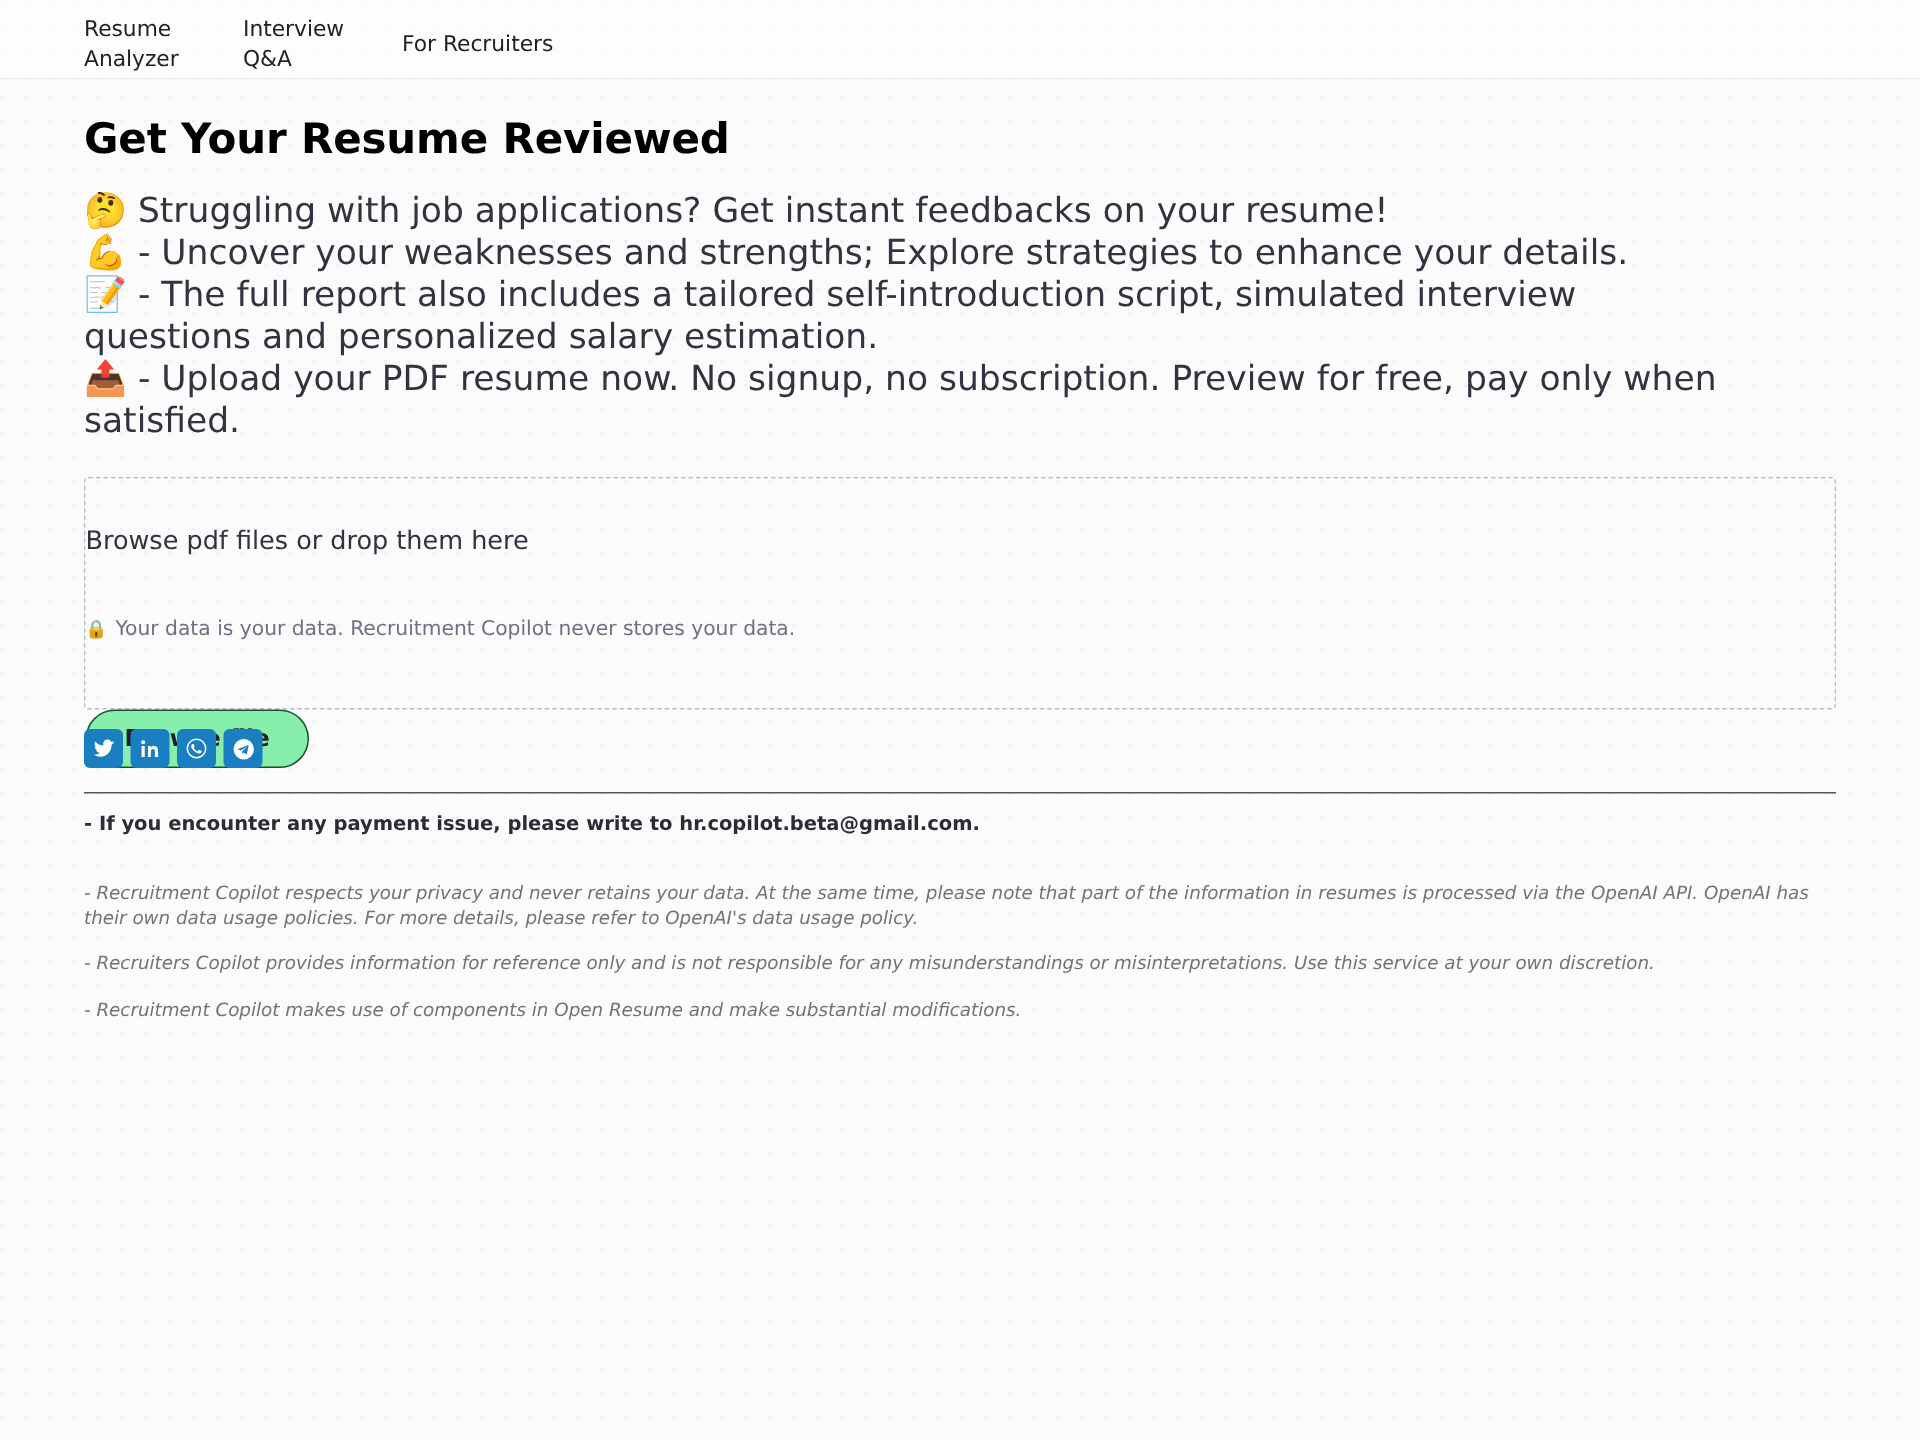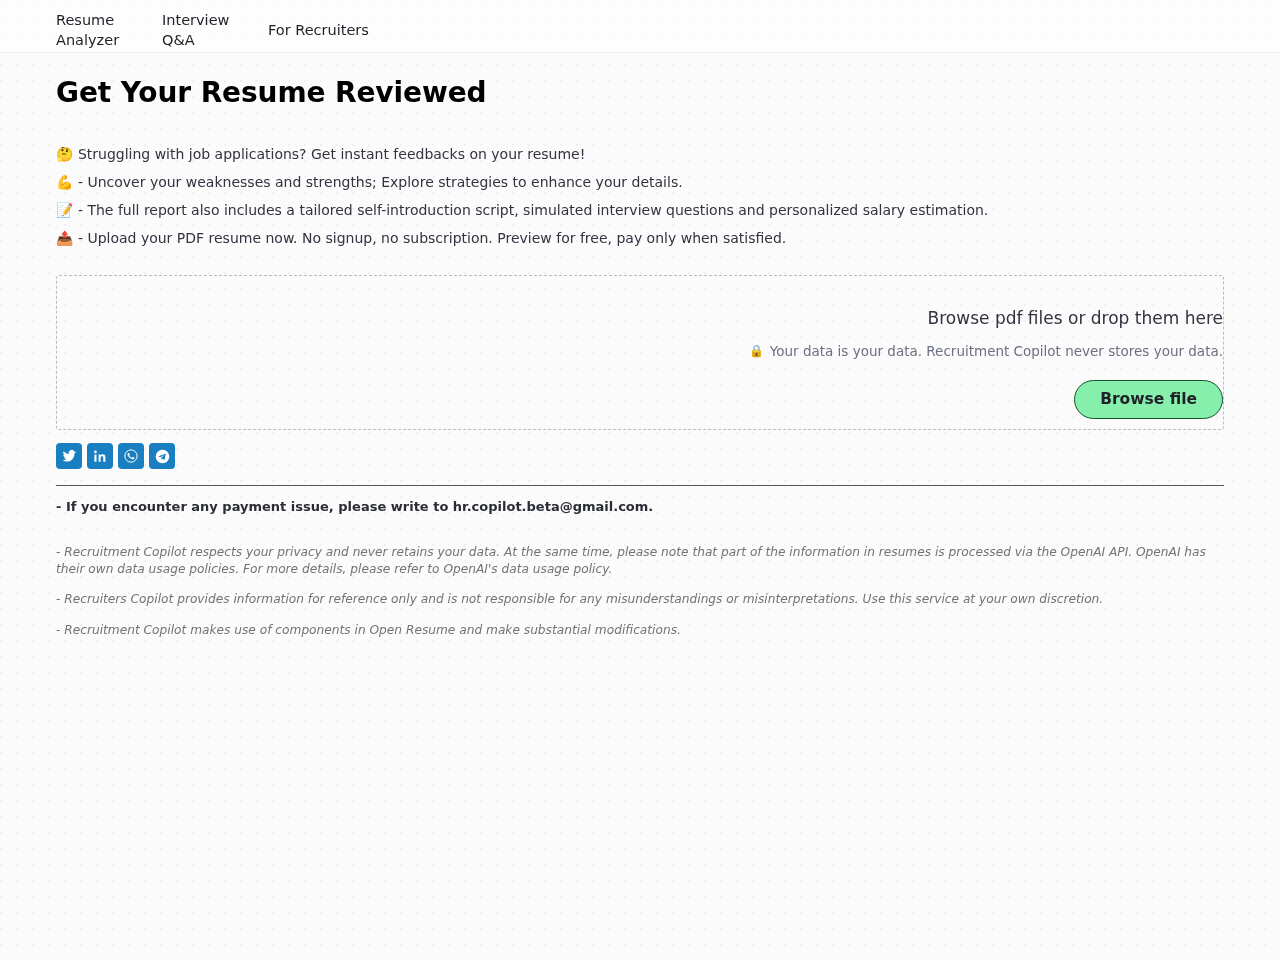--- a/index.html
+++ b/index.html
@@ -44,40 +44,41 @@
   h1.page-title {
     font-size: 28px;
     font-weight: bold;
     color: #000000;
     margin: 22px 0 0 0;
     letter-spacing: -0.1px;
     line-height: 1.3;
   }
 
   .intro {
-    margin-top: 29px;
-    font-size: 14px;
+    margin-top: 16px;
+    font-size: 23px;
     line-height: 28px;
     color: #31333f;
     max-width: 1110px;
   }
   .intro .line { display: block; }
   .emo { font-family: "DejaVu Sans", sans-serif; }
 
   
   .dropzone {
     margin-top: 23px;
     height: 155px;
     border: 1px dashed #b9bcc4;
     border-radius: 3px;
     display: flex;
     flex-direction: column;
-    align-items: flex-end;
+    align-items: flex-start;
     justify-content: flex-start;
     padding-top: 30px;
+    gap: 25px;
   }
   .dz-title {
     font-size: 17px;
     color: #31333f;
     line-height: 24px;
   }
   .dz-sub {
     margin-top: 13px;
     font-size: 13.5px;
     color: #6c7081;

